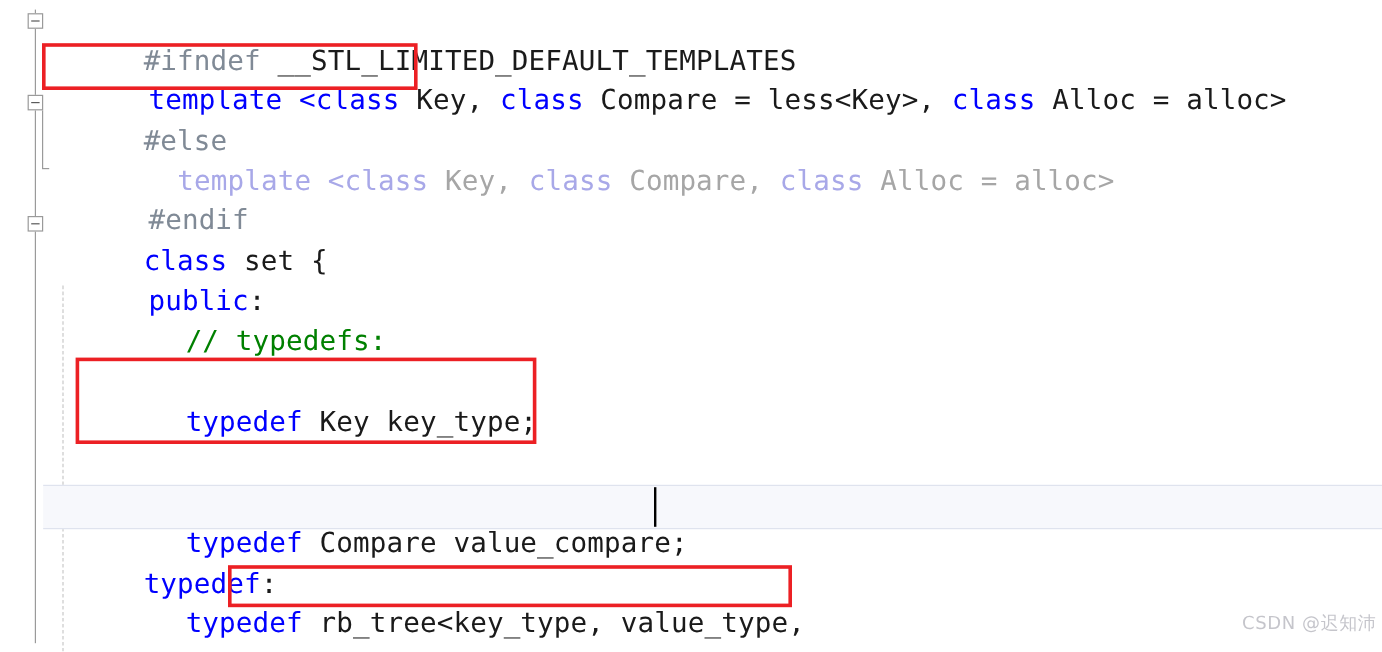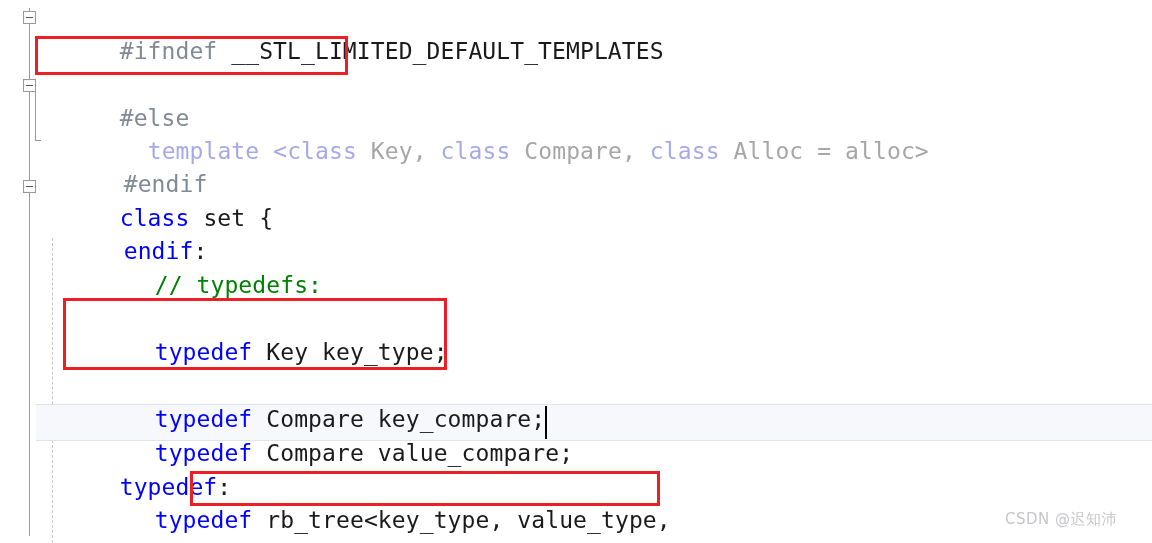--- a/index.html
+++ b/index.html
@@ -156,57 +156,57 @@
   <div class="indent-guide" style="left:52px; top:440px; height:103px;"></div>
 
   <div class="current-line" style="top:404px; height:37px;"></div>
 
   <div class="code-layer">
 
     <div class="line" style="top:2px;">
       <span class="ind" style="width:36px;"></span><span class="pp">#ifndef</span><span class="plain"> </span><span class="ppname">__STL_LIMITED_DEFAULT_TEMPLATES</span>
     </div>
 
+    <div class="line" style="top:35px;">
+      <span class="ind" style="width:40px;"></span><span class="kw">template </span><span class="kw">&lt;</span><span class="kw">class</span><span class="plain"> Key, </span><span class="kw">class</span><span class="plain"> Compare = less&lt;Key&gt;, </span><span class="kw">class</span><span class="plain"> Alloc = alloc&gt;</span>
+    </div>
 
     <div class="line" style="top:69px;">
       <span class="ind" style="width:36px;"></span><span class="pp">#else</span>
     </div>
 
     <div class="line" style="top:102px;margin-left:24px;">
       <span class="ind" style="width:40px;"></span><span class="dim-kw">template </span><span class="dim-kw">&lt;</span><span class="dim-kw">class</span><span class="dim"> Key, </span><span class="dim-kw">class</span><span class="dim"> Compare, </span><span class="dim-kw">class</span><span class="dim"> Alloc = alloc&gt;</span>
     </div>
 
     <div class="line" style="top:135px;">
       <span class="ind" style="width:40px;"></span><span class="pp">#endif</span>
     </div>
 
     <div class="line" style="top:169px;">
       <span class="ind" style="width:36px;"></span><span class="kw">class</span><span class="plain"> set {</span>
     </div>
 
     <div class="line" style="top:202px;">
-      <span class="ind" style="width:40px;"></span><span class="kw">endif</span><span class="plain">:</span>
+      <span class="ind" style="width:40px;"></span><span class="kw">public</span><span class="plain">:</span>
     </div>
 
     <div class="line" style="top:236px;">
       <span class="ind" style="width:71px;"></span><span class="cmt">// typedefs:</span>
     </div>
 
     <div class="line" style="top:269px;">
       <span class="ind" style="width:71px;"></span><span class="plain"></span>
     </div>
 
     <div class="line" style="top:303px;">
       <span class="ind" style="width:71px;"></span><span class="kw">typedef</span><span class="plain"> Key key_type;</span>
     </div>
 
 
-    <div class="line" style="top:370px;">
-      <span class="ind" style="width:71px;"></span><span class="kw">typedef</span><span class="plain"> Compare key_compare;</span>
-    </div>
 
     <div class="line" style="top:404px;">
       <span class="ind" style="width:71px;"></span><span class="kw">typedef</span><span class="plain"> Compare value_compare;</span>
     </div>
 
     <div class="line" style="top:438px;">
       <span class="ind" style="width:36px;"></span><span class="kw">typedef</span><span class="plain">:</span>
     </div>
 
     <div class="line" style="top:471px;">
@@ -220,15 +220,15 @@
   </div>
 
   <div class="caret" style="left:545px; top:406px; height:33px;"></div>
 
   <div class="redbox" style="left:35px; top:36px; width:313px; height:39px;"></div>
 
   <div class="redbox" style="left:63px; top:298px; width:384px; height:72px;"></div>
 
   <div class="redbox" style="left:190px; top:471px; width:470px; height:35px;"></div>
 
-  <div class="watermark" style="left:1005px; top:510px;">CSDN @迟知沛</div>
+  <div class="watermark" style="left:1035px; top:510px;">CSDN @迟知沛</div>
 
 </div>
 
 </body></html>

